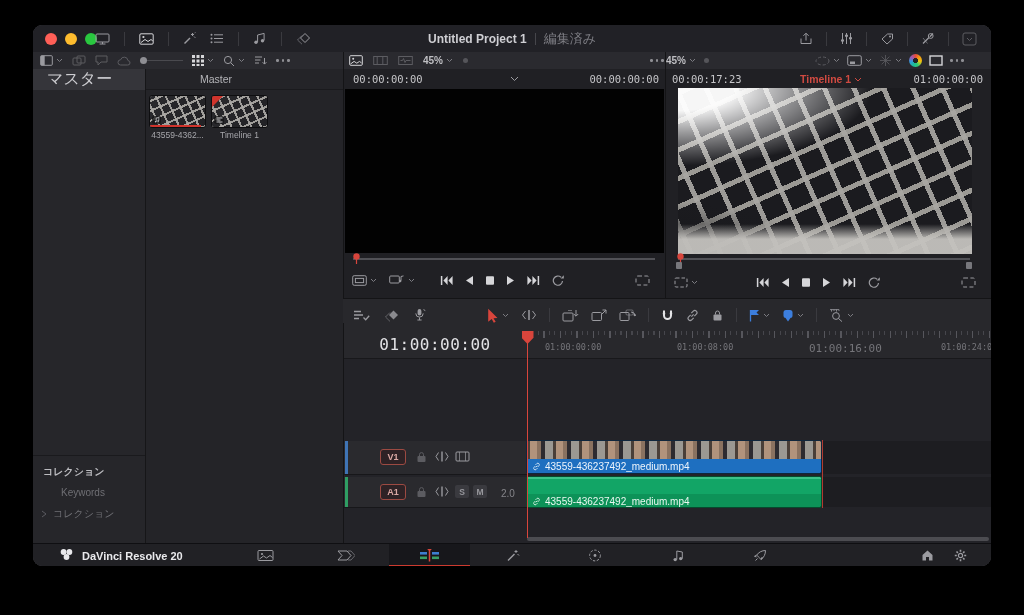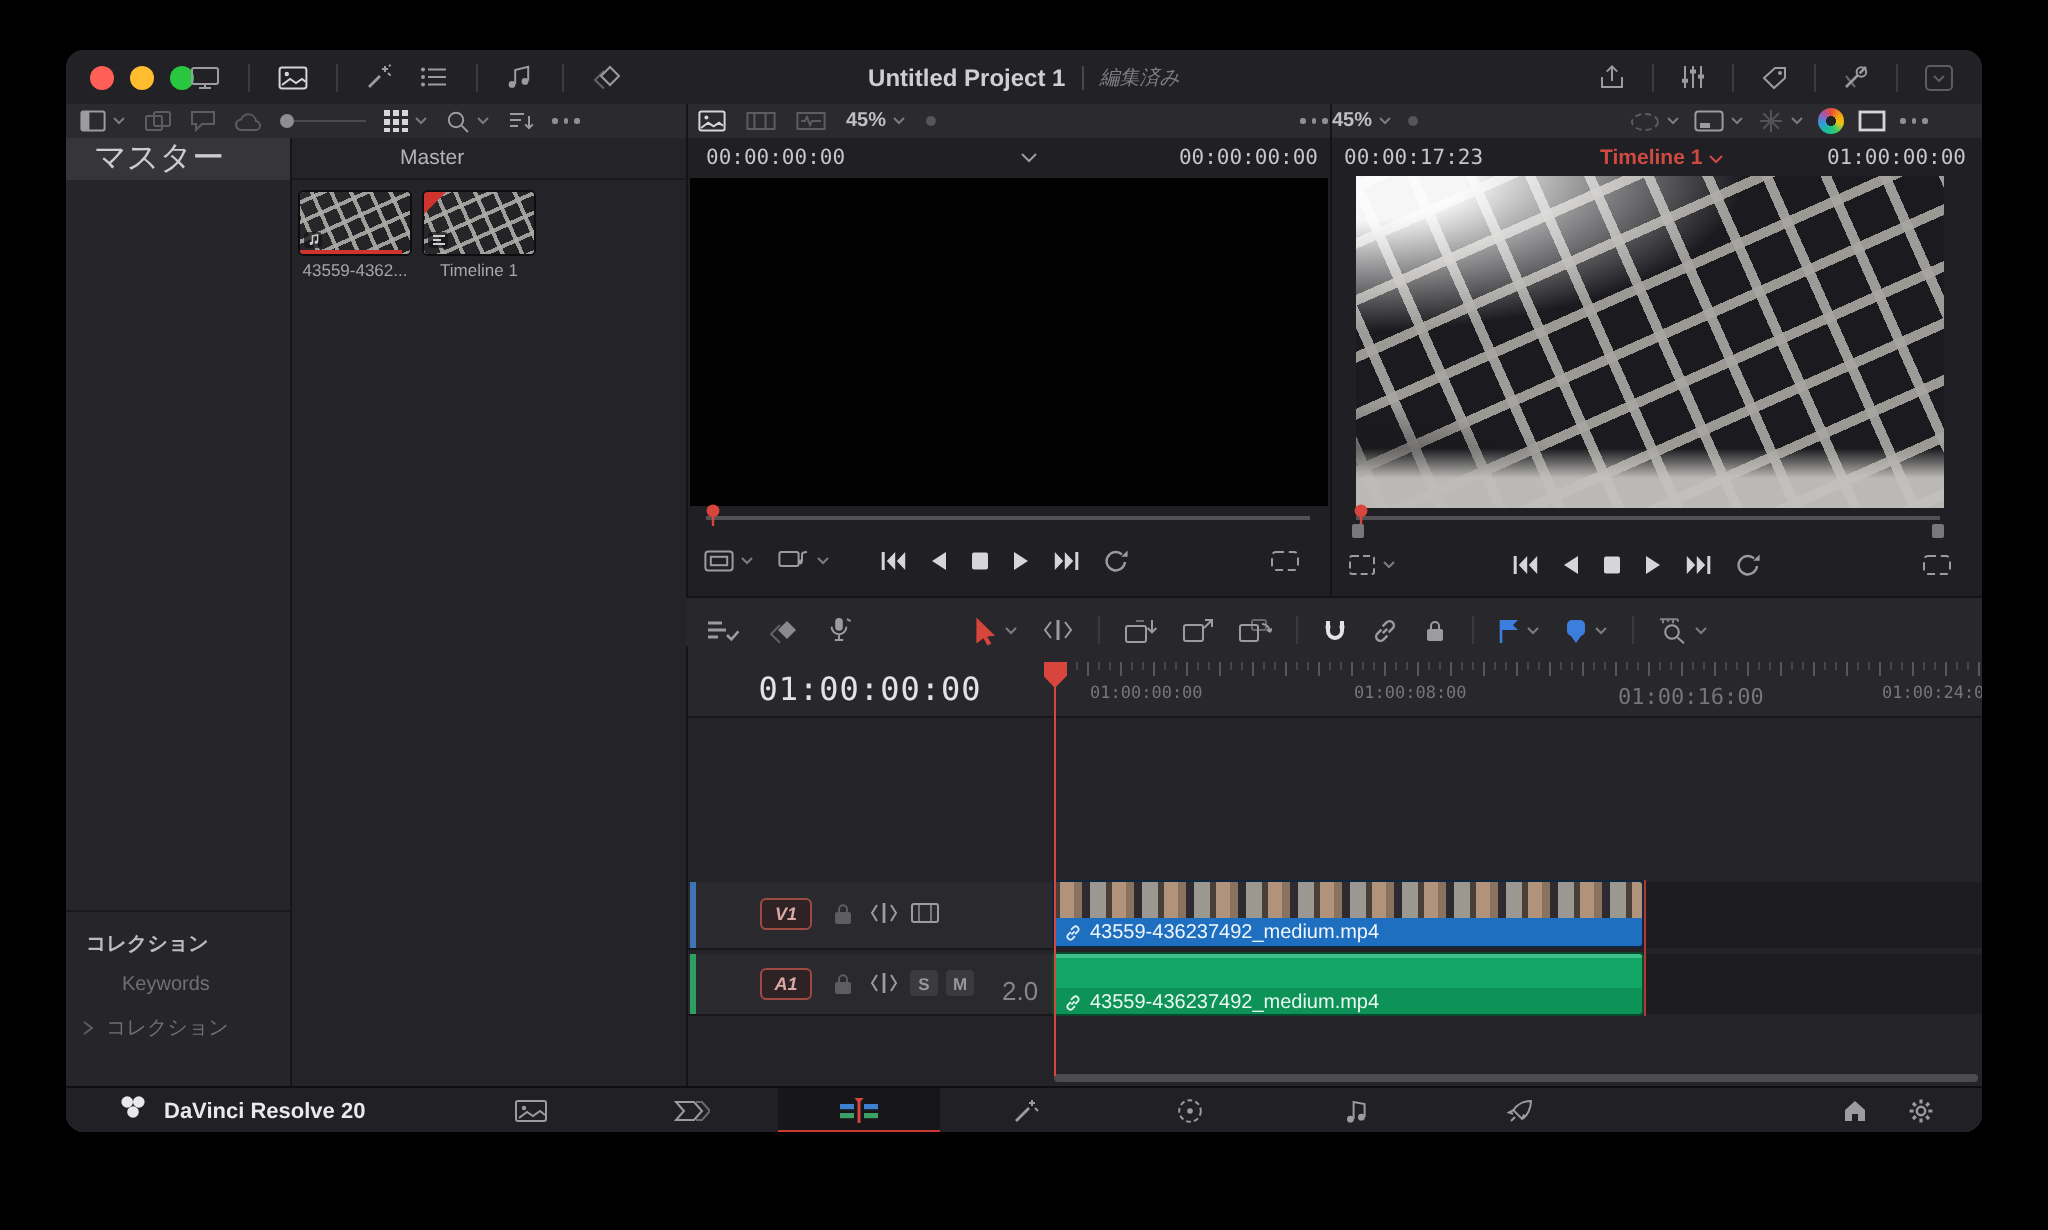--- a/index.html
+++ b/index.html
@@ -17,21 +17,21 @@
   .hline{position:absolute;height:1px;background:#141416;}
   .tc{font-family:"DejaVu Sans Mono","Liberation Mono",monospace;}
   .chev{display:inline-flex;margin-left:3px;color:#7c7c82;}
   .dots3{display:inline-flex;gap:3px;}
   .dots3 i{width:2.5px;height:2.5px;border-radius:50%;background:#8e8e93;display:block;}
   .thumbpic{background:linear-gradient(118deg,#f2f1ef 0%,#c3c1bd 45%,#8f8d89 100%);position:relative;overflow:hidden;border-radius:2px;}
   .thumbpic::after{content:"";position:absolute;left:-20%;top:-40%;width:150%;height:190%;transform:rotate(-24deg);
     background:repeating-linear-gradient(90deg,rgba(0,0,0,0) 0 7px,rgba(173,171,167,.9) 7px 9px),
                repeating-linear-gradient(0deg,rgba(24,24,28,.92) 0 7px,rgba(158,156,152,.95) 7px 9px);}
   .badge{box-sizing:border-box;border:1px solid #9c4a42;background:#2e2225;color:#dba9a4;
-    font-size:9px;font-weight:bold;border-radius:3px;display:flex;align-items:center;justify-content:center;font-style:italic;}
+    font-size:9px;font-weight:bold;border-radius:3px;display:flex;align-items:center;justify-content:center;}
   .smbtn{box-sizing:border-box;background:#3a3a3f;color:#97979c;font-size:8.5px;font-weight:bold;
     border-radius:2px;display:flex;align-items:center;justify-content:center;width:14px;height:13px;}
   .label10{font-size:10px;color:#eef5fc;white-space:nowrap;overflow:hidden;}
 </style>
 </head>
 <body>
 
 <div class="win">
 
   <div class="abs" style="left:0;top:0;width:958px;height:27px;background:#212126;border-bottom:1px solid #111113;">
@@ -82,21 +82,21 @@
       <span class="ico">
           <svg width="15" height="13" viewBox="0 0 15 13">
             <path d="M9 1.5l4.5 4.5L9 10.5 4.5 6z" stroke="currentColor" fill="none"></path>
             <path d="M6 3.5L1.5 8 6 12.2" stroke="currentColor" fill="none" opacity=".55"></path>
           </svg>
         </span>
     </div>
     <div class="abs row" style="left:0;top:0;width:958px;height:27px;justify-content:center;gap:8px;pointer-events:none;">
       <span style="font-size:12px;font-weight:bold;color:#cfcfd3;">Untitled Project 1</span>
       <span style="width:1px;height:12px;background:#46464b;"></span>
-      <span style="font-size:10px;color:#7e7e84;font-style:italic;">編集済み</span>
+      <span style="font-size:13px;color:#7e7e84;">編集済み</span>
     </div>
     <div class="abs row" style="right:14px;top:0;height:27px;gap:13px;">
       <span class="ico">
           <svg width="14" height="13" viewBox="0 0 14 13">
             <path d="M2 6.5v5h10v-5" stroke="currentColor" fill="none"></path>
             <path d="M7 8.5V1.5M4.4 3.8L7 1.2l2.6 2.6" stroke="currentColor" fill="none"></path>
           </svg>
         </span>
       <span class="sep"></span>
       <span class="ico">
@@ -728,21 +728,21 @@
           </svg>
         </span>
       <span class="ico abs" style="left:92px;top:9px;">
           <svg width="14" height="11" viewBox="0 0 14 11">
             <path d="M3.5 1.5L1 5.5l2.5 4M10.5 1.5L13 5.5l-2.5 4" stroke="currentColor" fill="none"></path>
             <path d="M7 .5v10" stroke="currentColor" stroke-width="1.4"></path>
           </svg>
         </span>
       <div class="smbtn abs" style="left:112px;top:8px;">S</div>
       <div class="smbtn abs" style="left:130px;top:8px;">M</div>
-      <span class="abs" style="left:158px;top:11px;font-size:13px;color:#85858a;">2.0</span>
+      <span class="abs" style="left:158px;top:11px;font-size:10px;color:#85858a;">2.0</span>
     </div>
 
     <div class="abs" style="left:184px;top:146px;width:294px;height:30px;border-radius:1px;overflow:hidden;outline:1px solid #064a2e;">
       <div style="height:15px;background:#12a566;border-top:2px solid #3cc289;"></div>
       <div class="row" style="height:15px;background:#0d9258;padding:0 5px;gap:4px;">
         <span class="ico" style="color:#dff5ea;">
             <svg width="9" height="9" viewBox="0 0 9 9">
               <path d="M3.7 5.3l1.6-1.6M5.6 5l1.4-1.4a1.5 1.5 0 0 0-2.1-2.1L3.5 2.9M3.4 4L2 5.4a1.5 1.5 0 0 0 2.1 2.1L5.5 6.1" stroke="currentColor" stroke-width=".9" fill="none"></path>
             </svg>
           </span>

